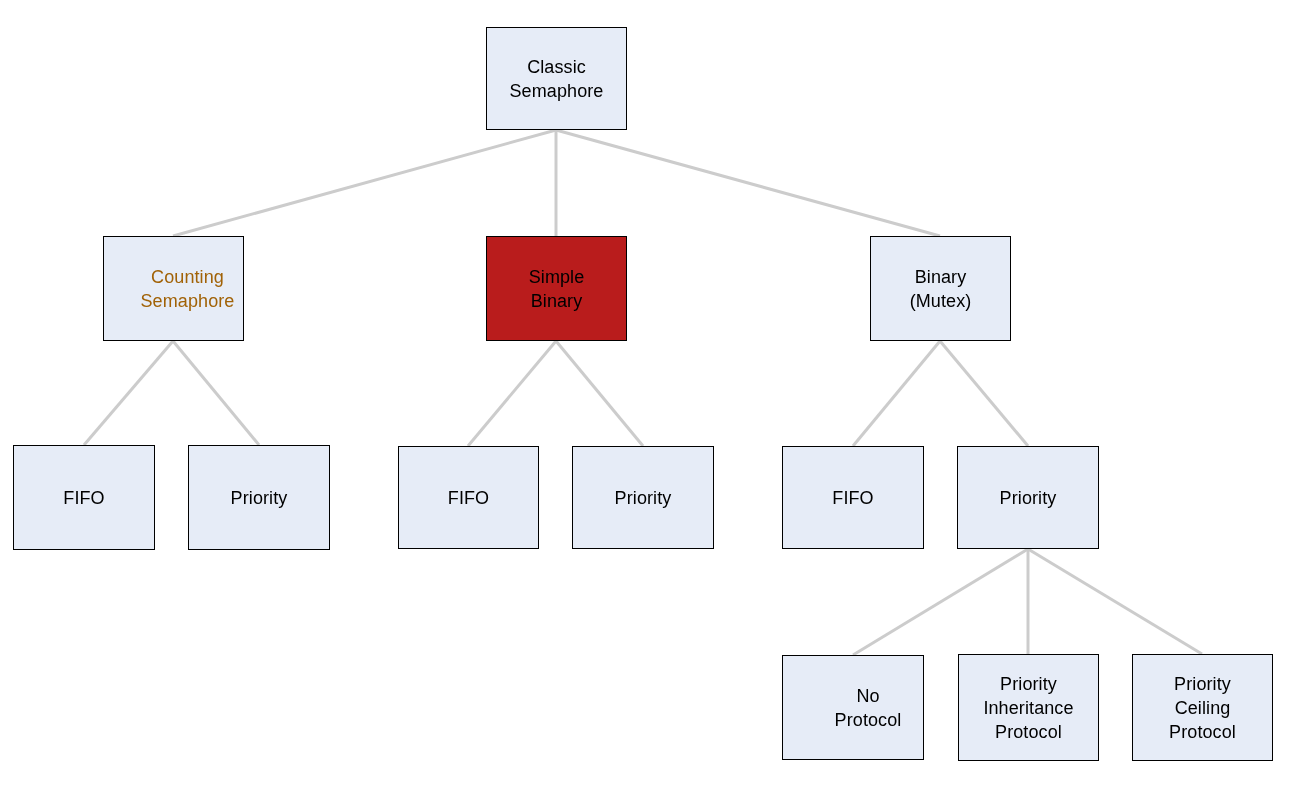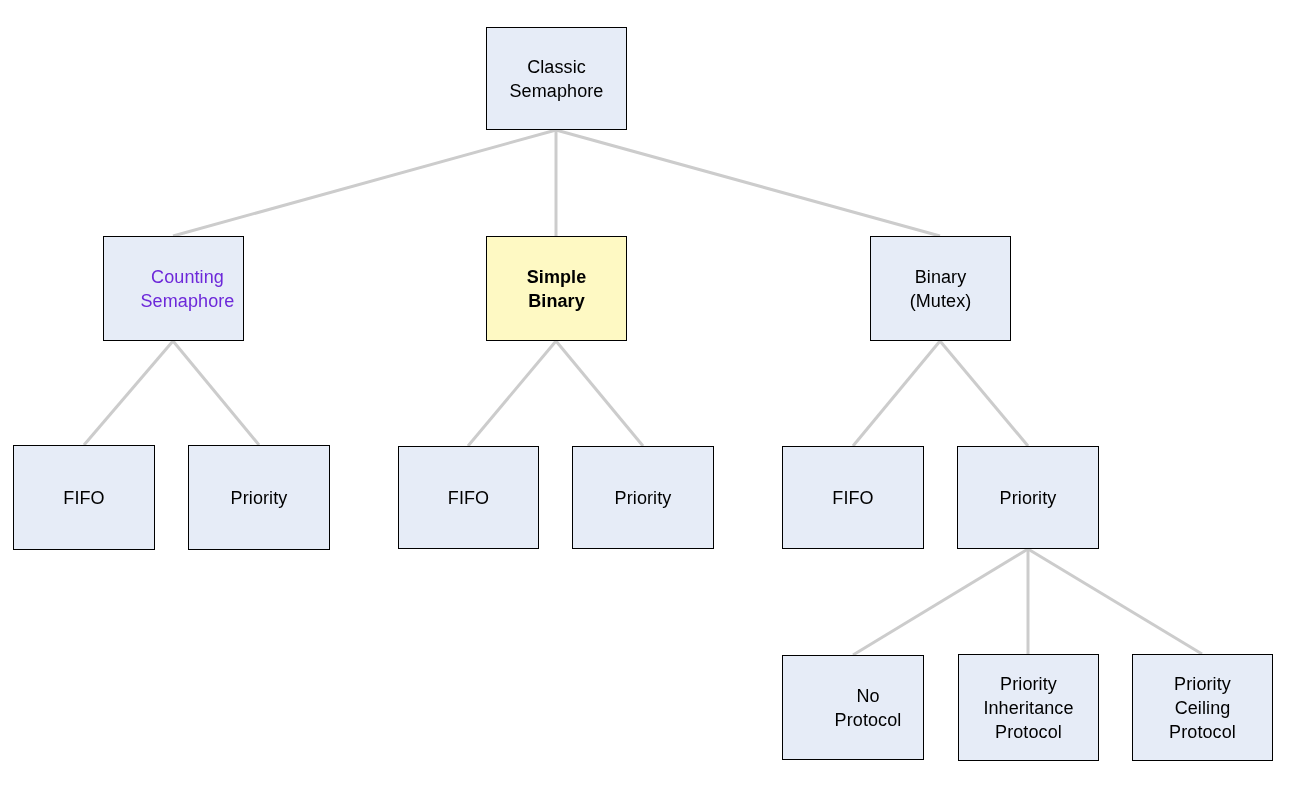--- a/index.html
+++ b/index.html
@@ -70,24 +70,24 @@
         <line x1="1028" y1="549" x2="1028" y2="654" class="edge-line" stroke="#cccccc"></line>
         <line x1="1028" y1="549" x2="1202" y2="654" class="edge-line" stroke="#cccccc"></line>
       </g>
   </svg>
   <div id="nodes-layer">
       <div class="node-box" style="left: 486px; top: 27px; width: 141px; height: 103px; background: rgb(230, 236, 247); border-color: rgb(0, 0, 0);">
         <div class="node-label" style="color: rgb(0, 0, 0);">Classic
 Semaphore</div>
       </div>
       <div class="node-box" style="left: 103px; top: 236px; width: 141px; height: 105px; background: rgb(230, 236, 247); border-color: rgb(0, 0, 0);">
-        <div class="node-label" style="color: #6d28d9; margin-left: 28px;">Counting
+        <div class="node-label" style="color: #a16207; margin-left: 28px;">Counting
 Semaphore</div>
       </div>
-      <div class="node-box" style="left: 486px; top: 236px; width: 141px; height: 105px; background: #fef9c3; border-color: rgb(0, 0, 0); font-weight: bold;">
+      <div class="node-box" style="left: 486px; top: 236px; width: 141px; height: 105px; background: #b91c1c; border-color: rgb(0, 0, 0);">
         <div class="node-label" style="color: rgb(0, 0, 0);">Simple
 Binary</div>
       </div>
       <div class="node-box" style="left: 870px; top: 236px; width: 141px; height: 105px; background: rgb(230, 236, 247); border-color: rgb(0, 0, 0);">
         <div class="node-label" style="color: rgb(0, 0, 0);">Binary
 (Mutex)</div>
       </div>
       <div class="node-box" style="left: 13px; top: 445px; width: 142px; height: 105px; background: rgb(230, 236, 247); border-color: rgb(0, 0, 0);">
         <div class="node-label" style="color: rgb(0, 0, 0);">FIFO</div>
       </div>

